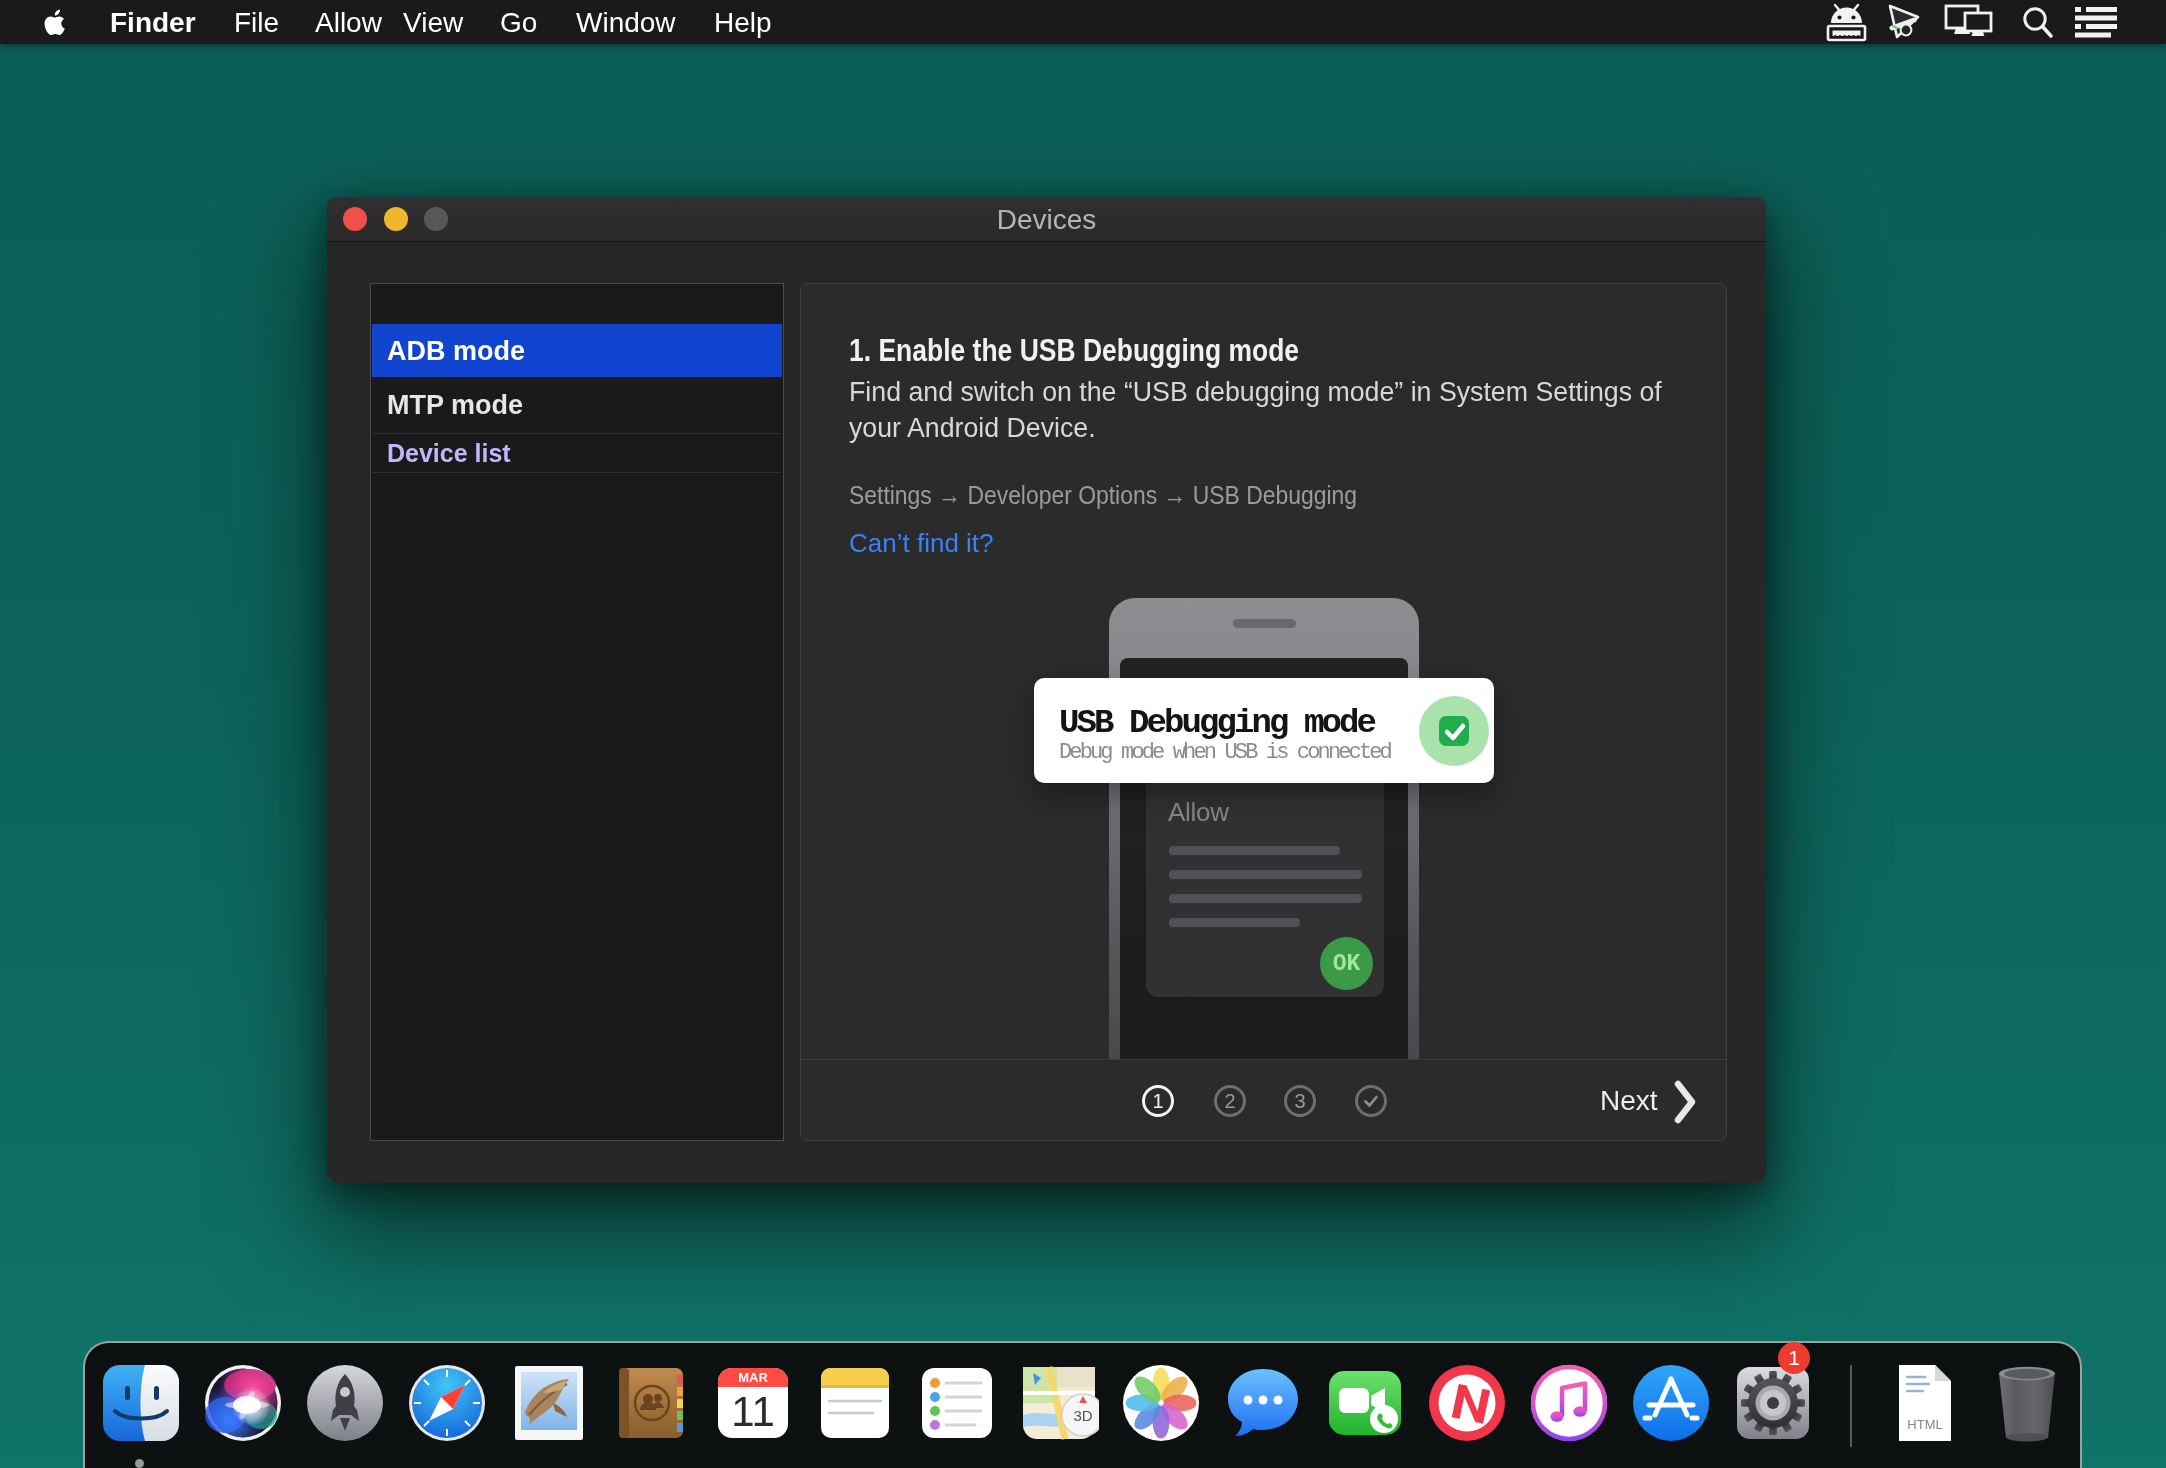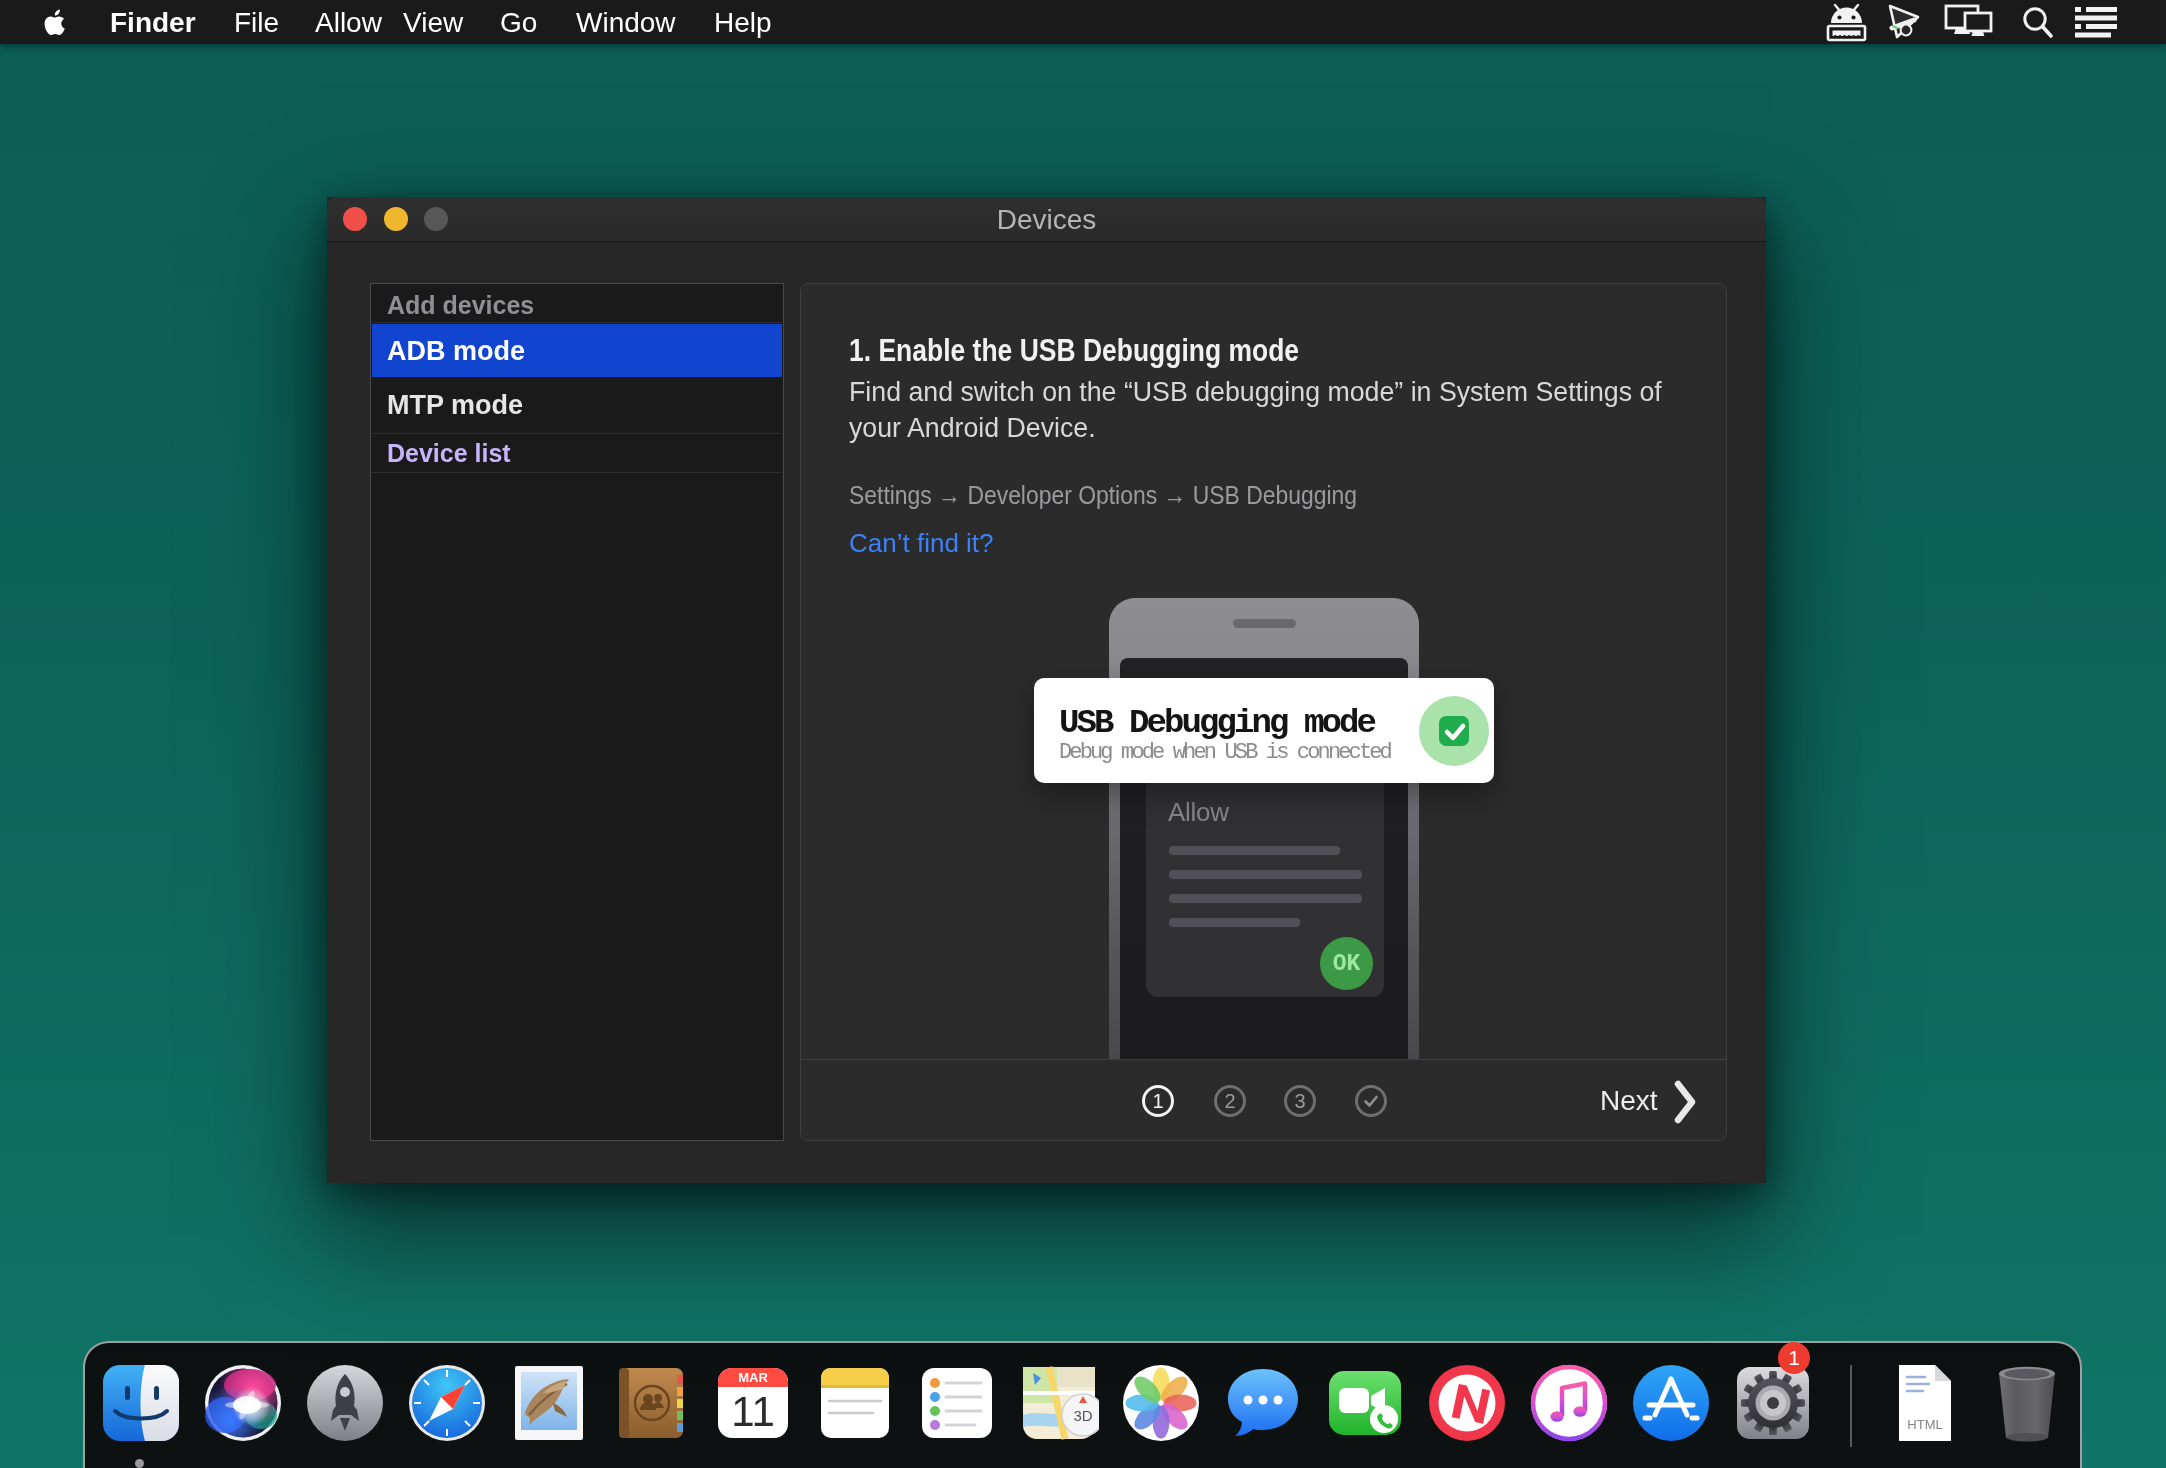--- a/index.html
+++ b/index.html
@@ -9,21 +9,21 @@
   .abs { position:absolute; }
 
   
   #menubar { position:absolute; left:0; top:0; width:2166px; height:44px; background:#1a1a1a; transform:translateZ(0);
              box-shadow:0 2px 8px rgba(0,0,0,0.45); z-index:50; }
   #menubar .mi { position:absolute; top:0; height:44px; line-height:45px; color:#fff; font-size:28px;text-align:right; }
   #menubar .bold { font-weight:700; }
 
   
   #win { position:absolute; left:327px; top:197px; width:1439px; height:986px; transform:translateZ(0);
-         background:#272727; border-radius:0;
+         background:#272727; border-radius:12px;
          box-shadow: 0 45px 100px 8px rgba(0,0,0,0.52), 0 10px 34px rgba(0,0,0,0.45); z-index:10; }
   #titlebar { position:absolute; left:0; top:0; width:100%; height:45px;
               background:linear-gradient(180deg,#2f2f2f,#2a2a2a); border-radius:10px 10px 0 0;
               border-bottom:1px solid #161616; }
   #titlebar .tl { position:absolute; top:50%; margin-top:-12px; width:24px; height:24px; border-radius:50%; }
   #wtitle { position:absolute; left:0; right:0; top:0; height:45px; text-align:center; line-height:46px;
             color:#b5b5b5; font-size:28px; font-weight:500; }
 
   
   #sidebar { position:absolute; left:43px; top:86px; width:414px; height:858px;
@@ -139,23 +139,20 @@
 
 <div id="win">
   <div id="titlebar">
     <div class="tl" style="left:16px;  background:#f1504a;"></div>
     <div class="tl" style="left:57px;  background:#f0b62e;"></div>
     <div class="tl" style="left:97px;  background:#575757;"></div>
     <div id="wtitle">Devices</div>
   </div>
 
   <div id="sidebar">
-    <div class="srow" style="top:0; height:39px; font-size:25px; border-bottom:1px solid #2e2e2e;">
-        <span class="txt" style="top:56%;">Add devices</span>
-      </div>
     <div class="srow" style="top:93px; height:57px; font-size:27px; color:#e6e6e6; border-bottom:1px solid #2e2e2e;">
         <span class="txt">MTP mode</span>
       </div>
     <div class="srow" style="top:40px; height:53px; font-size:27px; background:#1245cf; color:#ffffff;">
         <span class="txt">ADB mode</span>
       </div>
     <div class="srow" style="top:150px; height:39px; font-size:25px; color:#c4b5fd; border-bottom:1px solid #2e2e2e;">
         <span class="txt">Device list</span>
       </div>
   </div>

